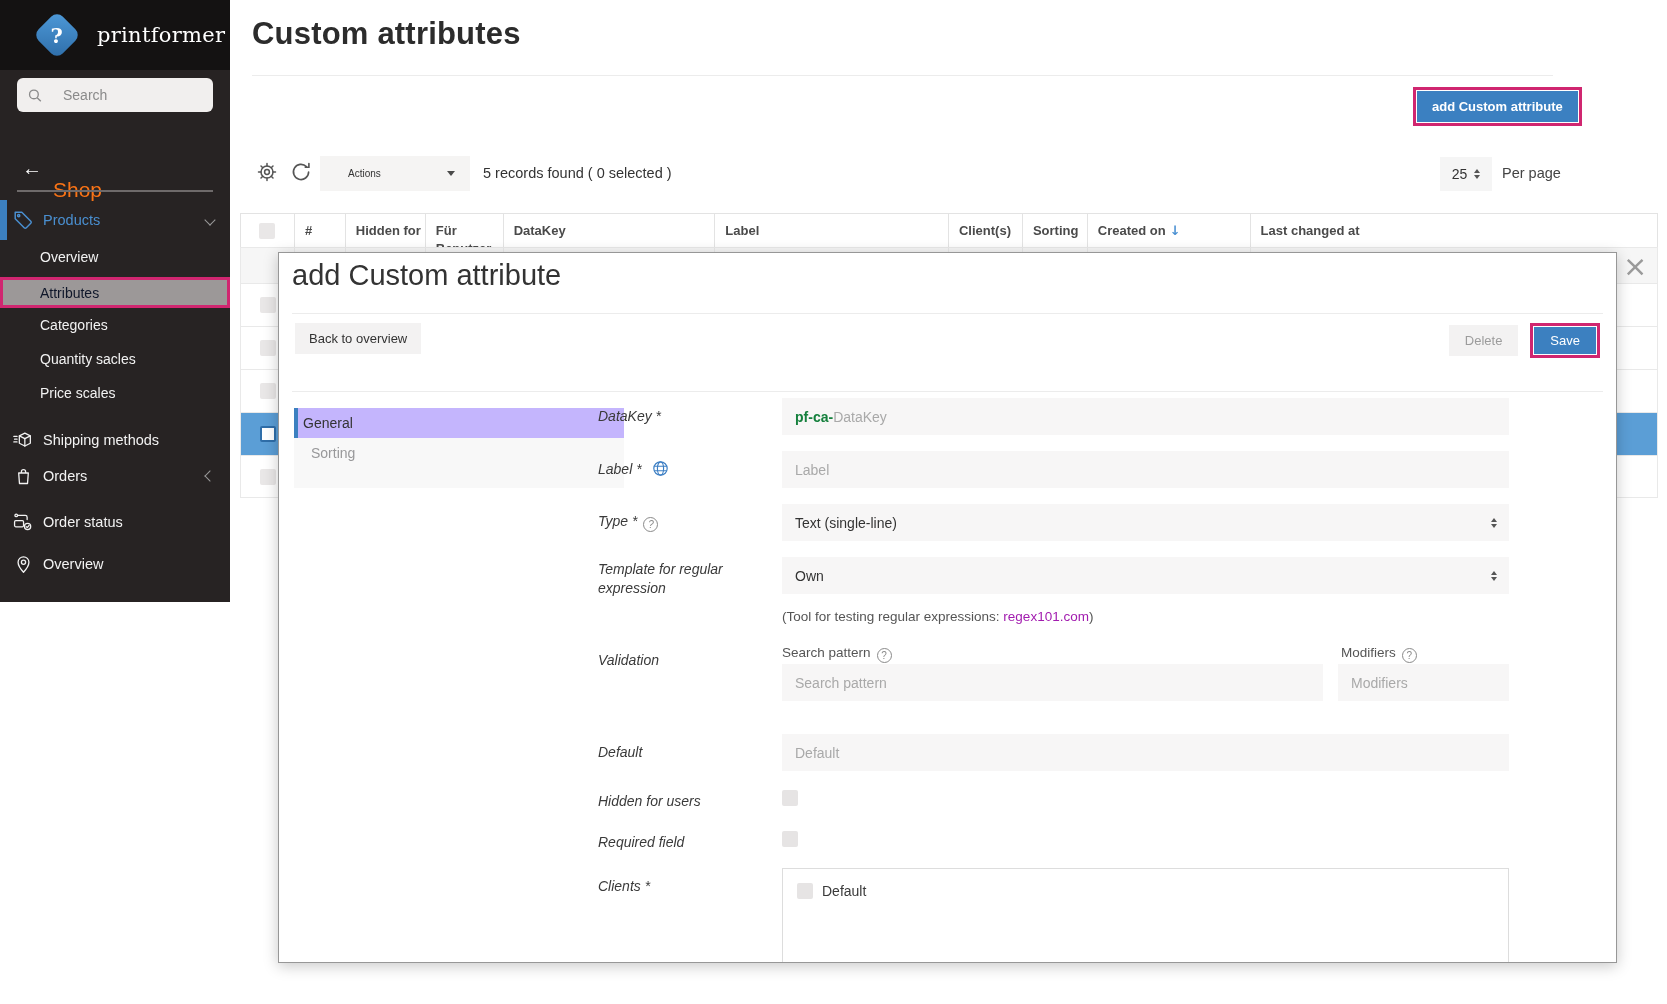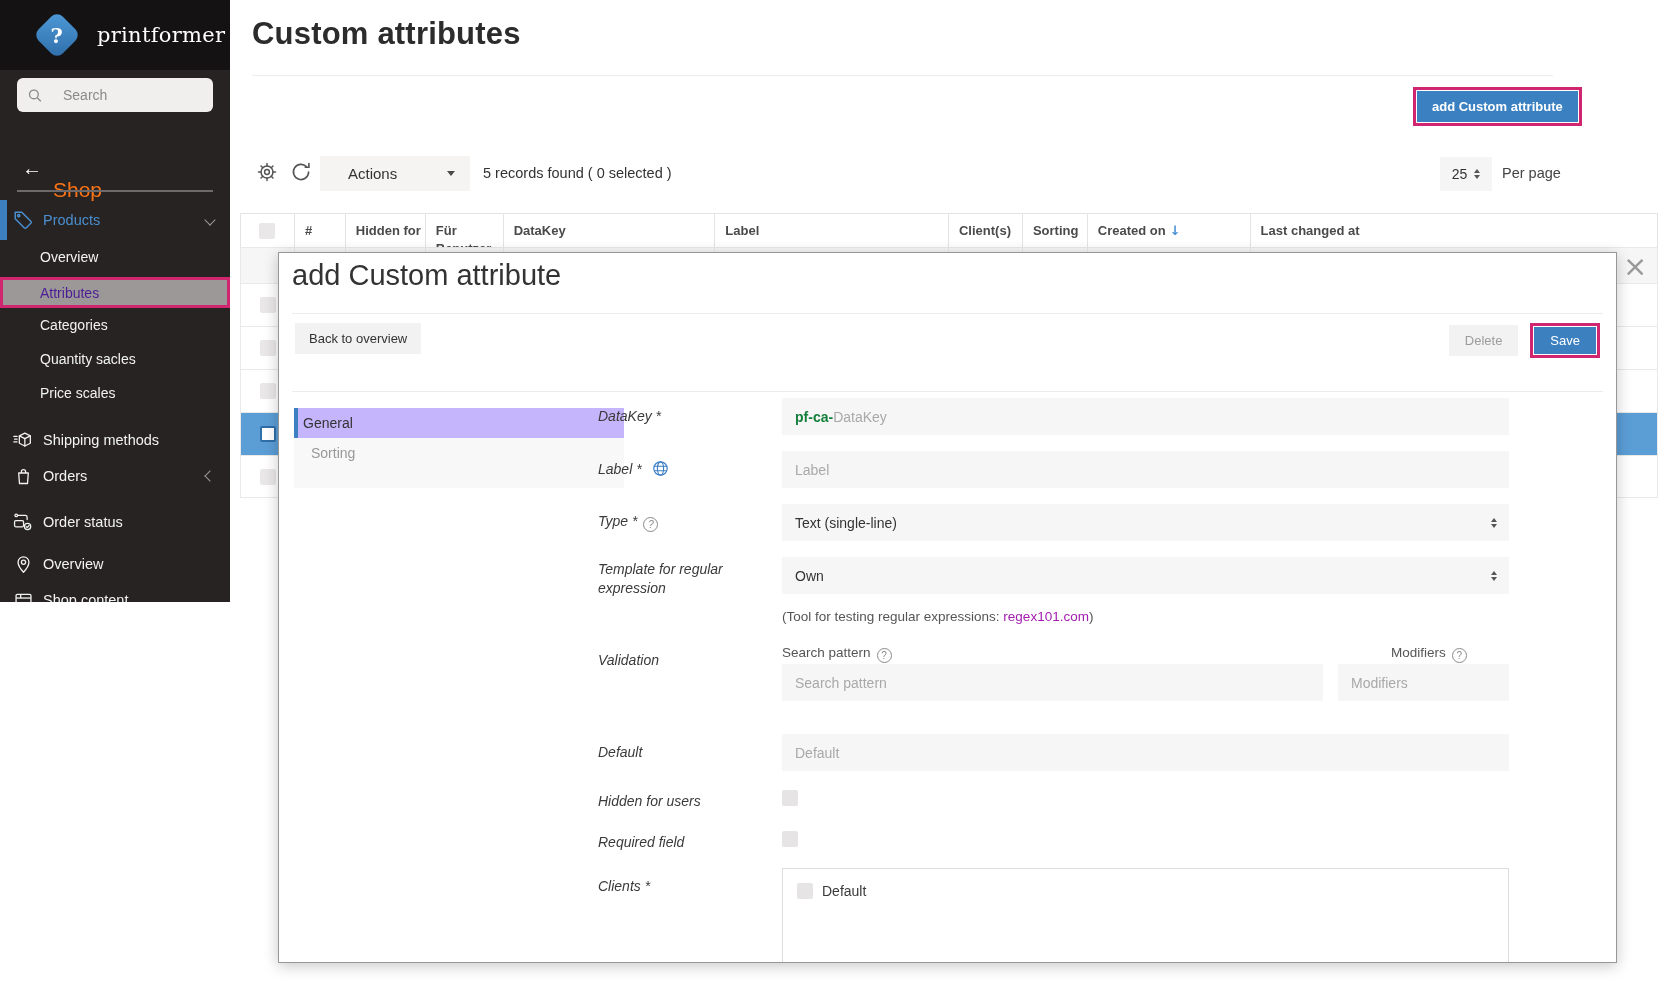--- a/index.html
+++ b/index.html
@@ -28,36 +28,36 @@
   .nav-row { position:absolute; left:0; width:230px; display:flex; align-items:center; color:#f2f2f2; font-size:14.5px; cursor:pointer; }
   .nav-icon { width:22px; height:22px; margin-left:12px; flex:0 0 auto; display:flex; align-items:center; justify-content:center; }
   .nav-label { margin-left:9px; }
   .active-bar { position:absolute; left:0; top:2px; bottom:2px; width:7px; background:#3c80c0; }
   .chev { width:8px; height:8px; border-right:1.8px solid #9a9a9a; border-bottom:1.8px solid #9a9a9a; display:inline-block; }
   .chev-down { transform:rotate(45deg); }
   .chev-left { transform:rotate(135deg); }
   .nav-chev { position:absolute; right:16px; }
   .sub-label { margin-left:40px; font-size:14px; color:#f2f2f2; }
   .attributes-selected { position:absolute; left:0; top:277px; width:230px; height:31px; background:#9c9898; border:3px solid #d02670; display:flex; align-items:center; cursor:pointer; }
-  .attributes-selected .sub-label { margin-left:37px; color:#4c1d95; }
+  .attributes-selected .sub-label { margin-left:37px; color:#0f172a; }
 
   
   .main { position:absolute; left:230px; top:0; width:1437px; height:602px; background:#fff; }
   .page-title { position:absolute; left:22px; top:16px; font-size:31px; font-weight:bold; color:#2c2c2c; letter-spacing:.2px; }
   .title-divider { position:absolute; left:22px; top:75px; width:1301px; height:1px; background:#ececec; }
 
   .add-btn-outline { position:absolute; left:1183px; top:87px; border:3px solid #d02670; background:#fff; padding:1px; }
   .add-btn { background:#3b80c1; color:#fff; font-size:13px; font-weight:bold; border:none; padding:8px 15px; cursor:pointer; font-family:"Liberation Sans", sans-serif; }
 
   .toolbar { position:absolute; left:0; top:156px; width:1437px; height:36px; }
   .icon-btn { position:absolute; top:5px; width:24px; height:24px; cursor:pointer; }
   .gear { left:26px; }
   .refresh { left:60px; }
   .actions-select { position:absolute; left:90px; top:0; width:150px; height:35px; background:#f5f4f3; display:flex; align-items:center; justify-content:space-between; padding:0 15px 0 28px; cursor:pointer; }
-  .actions-select .lbl { font-size:15px; color:#333; }
+  .actions-select .lbl { font-size:10px; color:#333; }
   .tri-down { width:0; height:0; border-left:4.5px solid transparent; border-right:4.5px solid transparent; border-top:5.5px solid #4a4a4a; }
   .records-text { position:absolute; left:253px; top:9px; font-size:14.5px; color:#333; }
   .perpage-select { position:absolute; left:1210px; top:1px; width:52px; height:34px; background:#f5f5f5; display:flex; align-items:center; justify-content:center; gap:7px; cursor:pointer; }
   .perpage-select .val { font-size:14px; color:#333; }
   .spin { display:flex; flex-direction:column; gap:2px; }
   .spin i { display:block; width:0; height:0; border-left:3.5px solid transparent; border-right:3.5px solid transparent; }
   .spin .up { border-bottom:4px solid #555; }
   .spin .dn { border-top:4px solid #555; }
   .perpage-label { position:absolute; left:1272px; top:9px; font-size:14.5px; color:#444; }
 
@@ -213,30 +213,20 @@
     <div class="nav-row" style="top:548px; height:32px;">
       <span class="nav-icon">
         <svg width="21" height="21" viewBox="0 0 24 24" fill="none" stroke="#f2f2f2" stroke-width="1.5" stroke-linejoin="round">
             <path d="M12 20.8 C12 20.8 5.8 14 5.8 9.4 a6.2 6.2 0 0 1 12.4 0 C18.2 14 12 20.8 12 20.8 Z"></path>
             <circle cx="12" cy="9.4" r="2.4"></circle>
           </svg>
       </span>
       <span class="nav-label">Overview</span>
     </div>
 
-    <div class="nav-row" style="top:584px; height:32px;">
-      <span class="nav-icon">
-        <svg width="21" height="21" viewBox="0 0 24 24" fill="none" stroke="#f2f2f2" stroke-width="1.5" stroke-linejoin="round">
-            <rect x="3.5" y="5" width="17" height="13.5" rx="1.4"></rect>
-            <path d="M3.5 9.2 h17"></path>
-            <path d="M8.8 5 v4.2"></path>
-          </svg>
-      </span>
-      <span class="nav-label">Shop content</span>
-    </div>
   </div>
 
   <div class="main">
     <div class="page-title">Custom attributes</div>
     <div class="title-divider"></div>
 
     <div class="add-btn-outline">
       <button class="add-btn">add Custom attribute</button>
     </div>
 
@@ -392,21 +382,21 @@
   </div>
 
   <div class="hint">
     <span>(Tool for testing regular expressions: </span><a>regex101.com</a><span>)</span>
   </div>
 
   <div class="f-label f-label-col" style="top:399px;">Validation</div>
   <div class="sub-lab" style="left:503px;">
     <span>Search pattern</span><span class="qmark">?</span>
   </div>
-  <div class="sub-lab" style="left:1112px;">
+  <div class="sub-lab" style="left:1062px;">
     <span>Modifiers</span><span class="qmark">?</span>
   </div>
   <div class="field" style="top:411px; width:541px;">
     <span class="placeholder">Search pattern</span>
   </div>
   <div class="field" style="top:411px; left:1059px; width:171px;">
     <span class="placeholder">Modifiers</span>
   </div>
 
   <div class="f-label f-label-col" style="top:491px;">Default</div>

